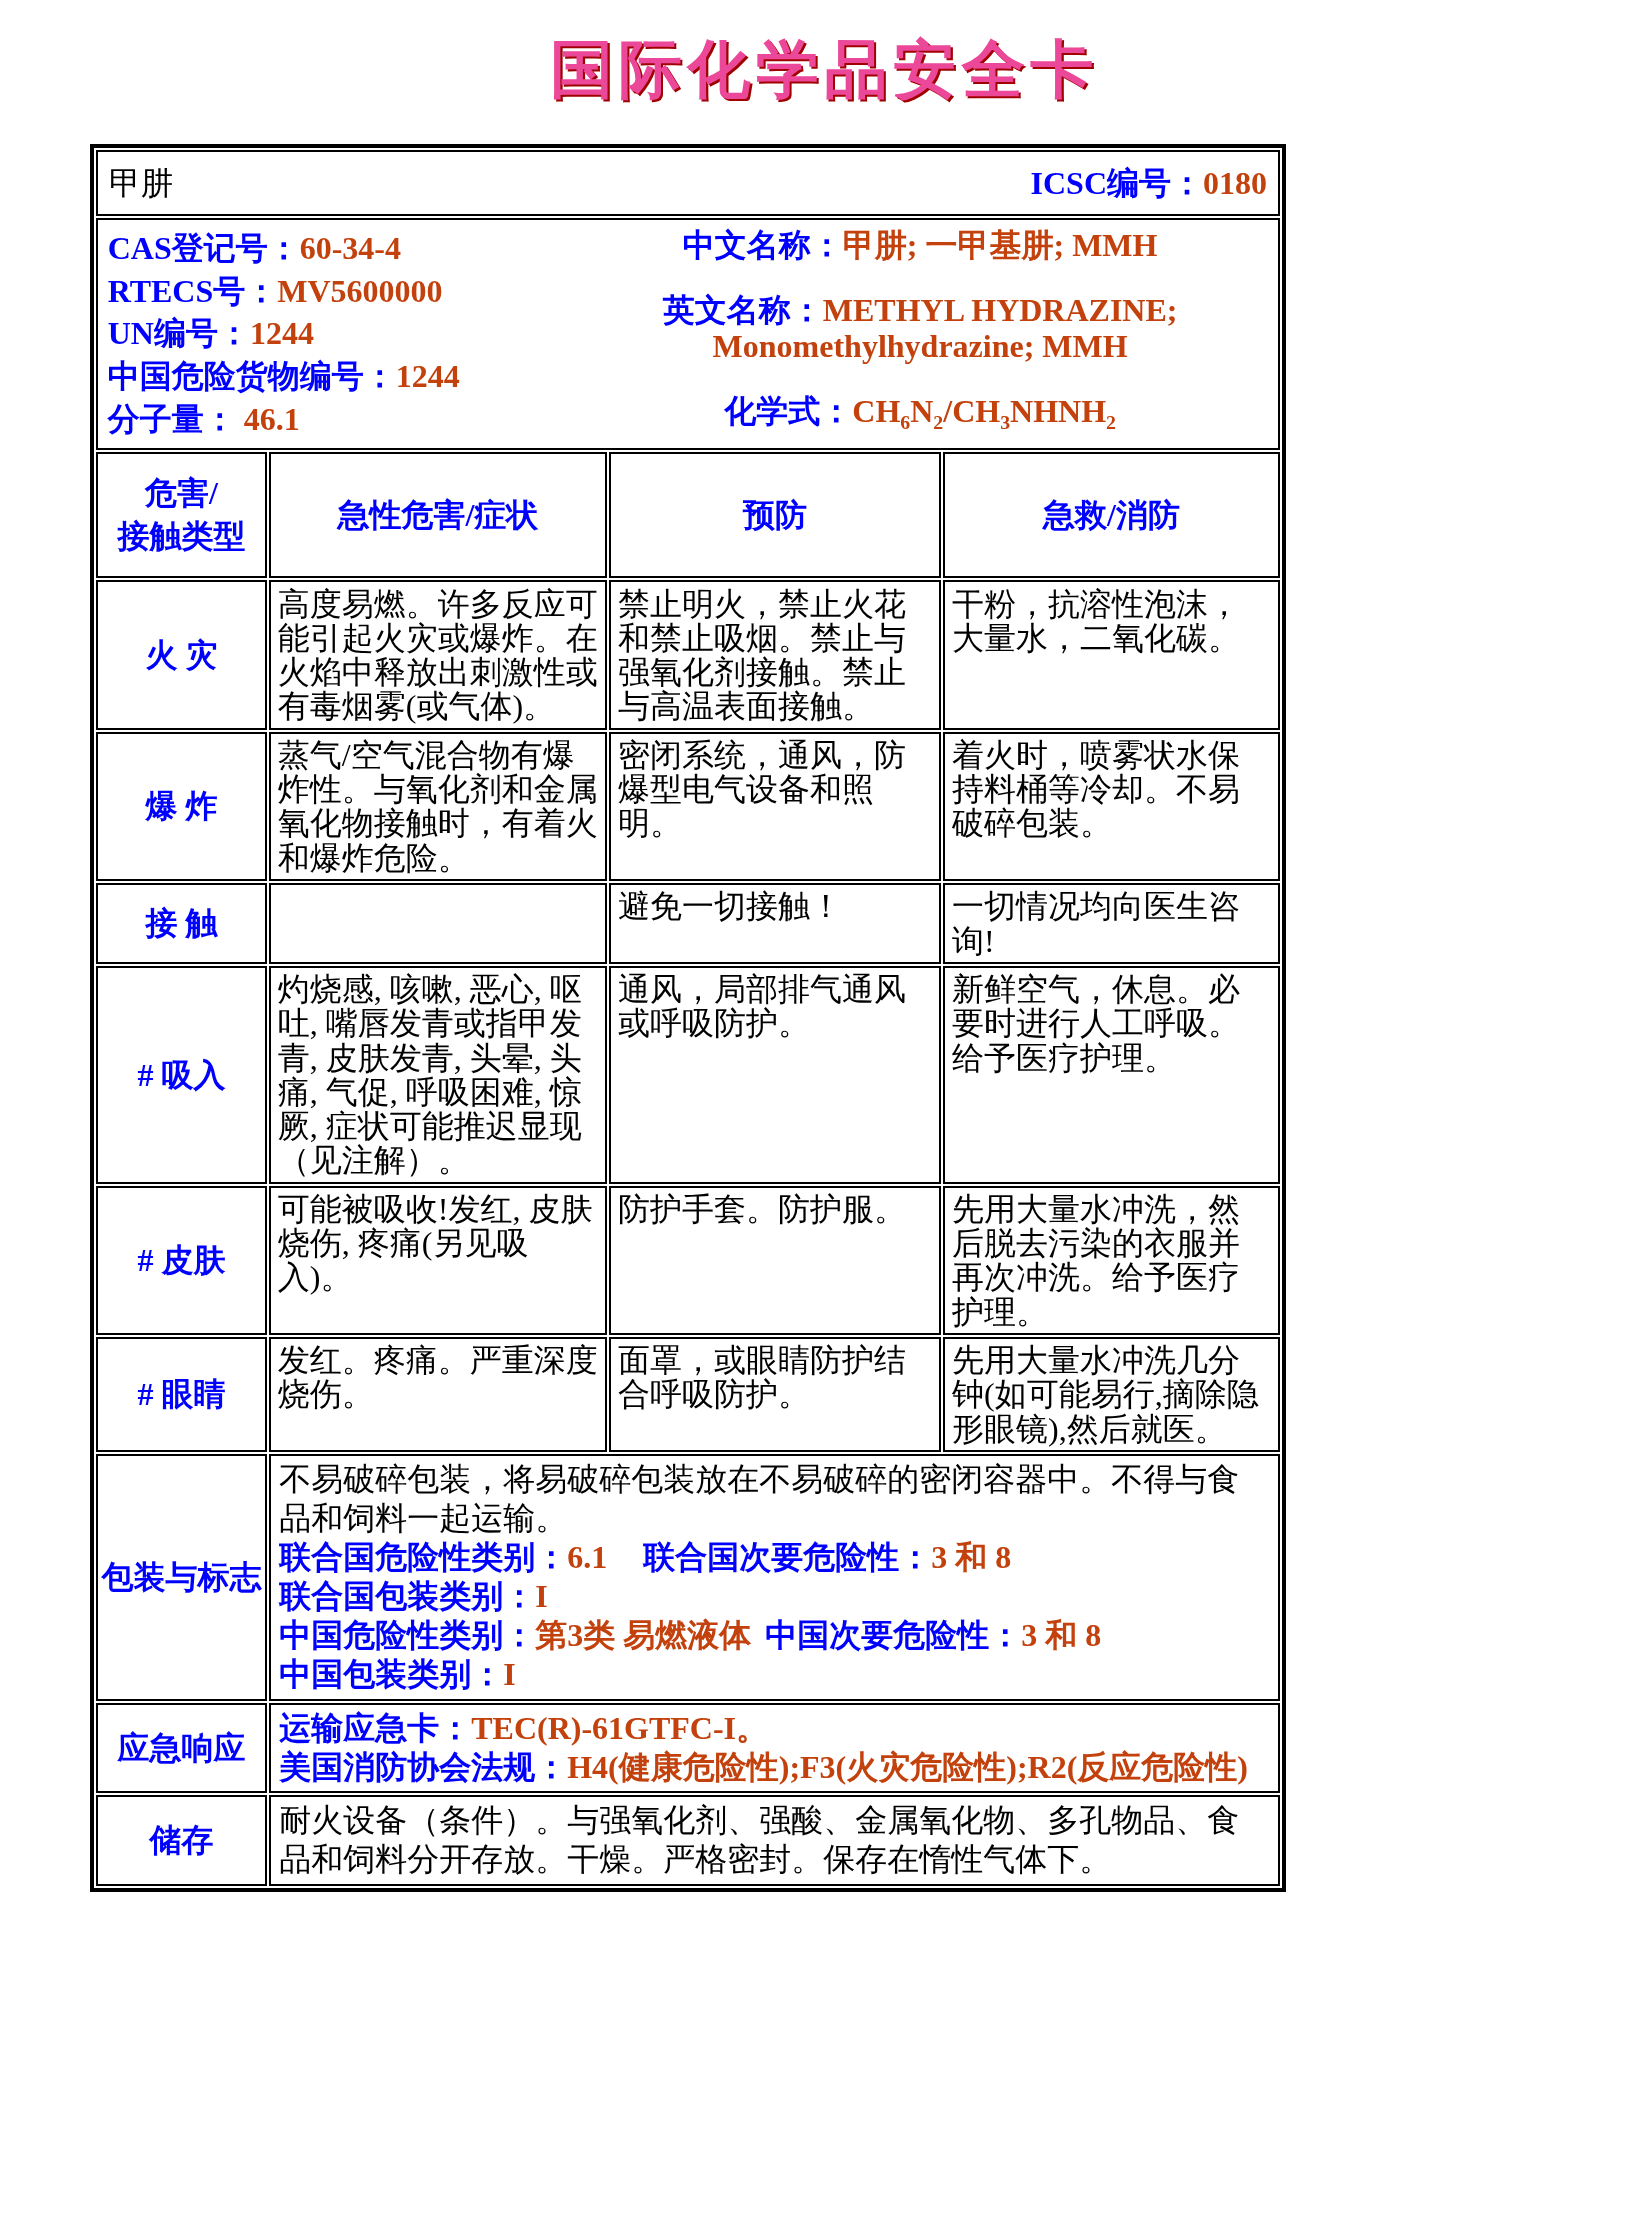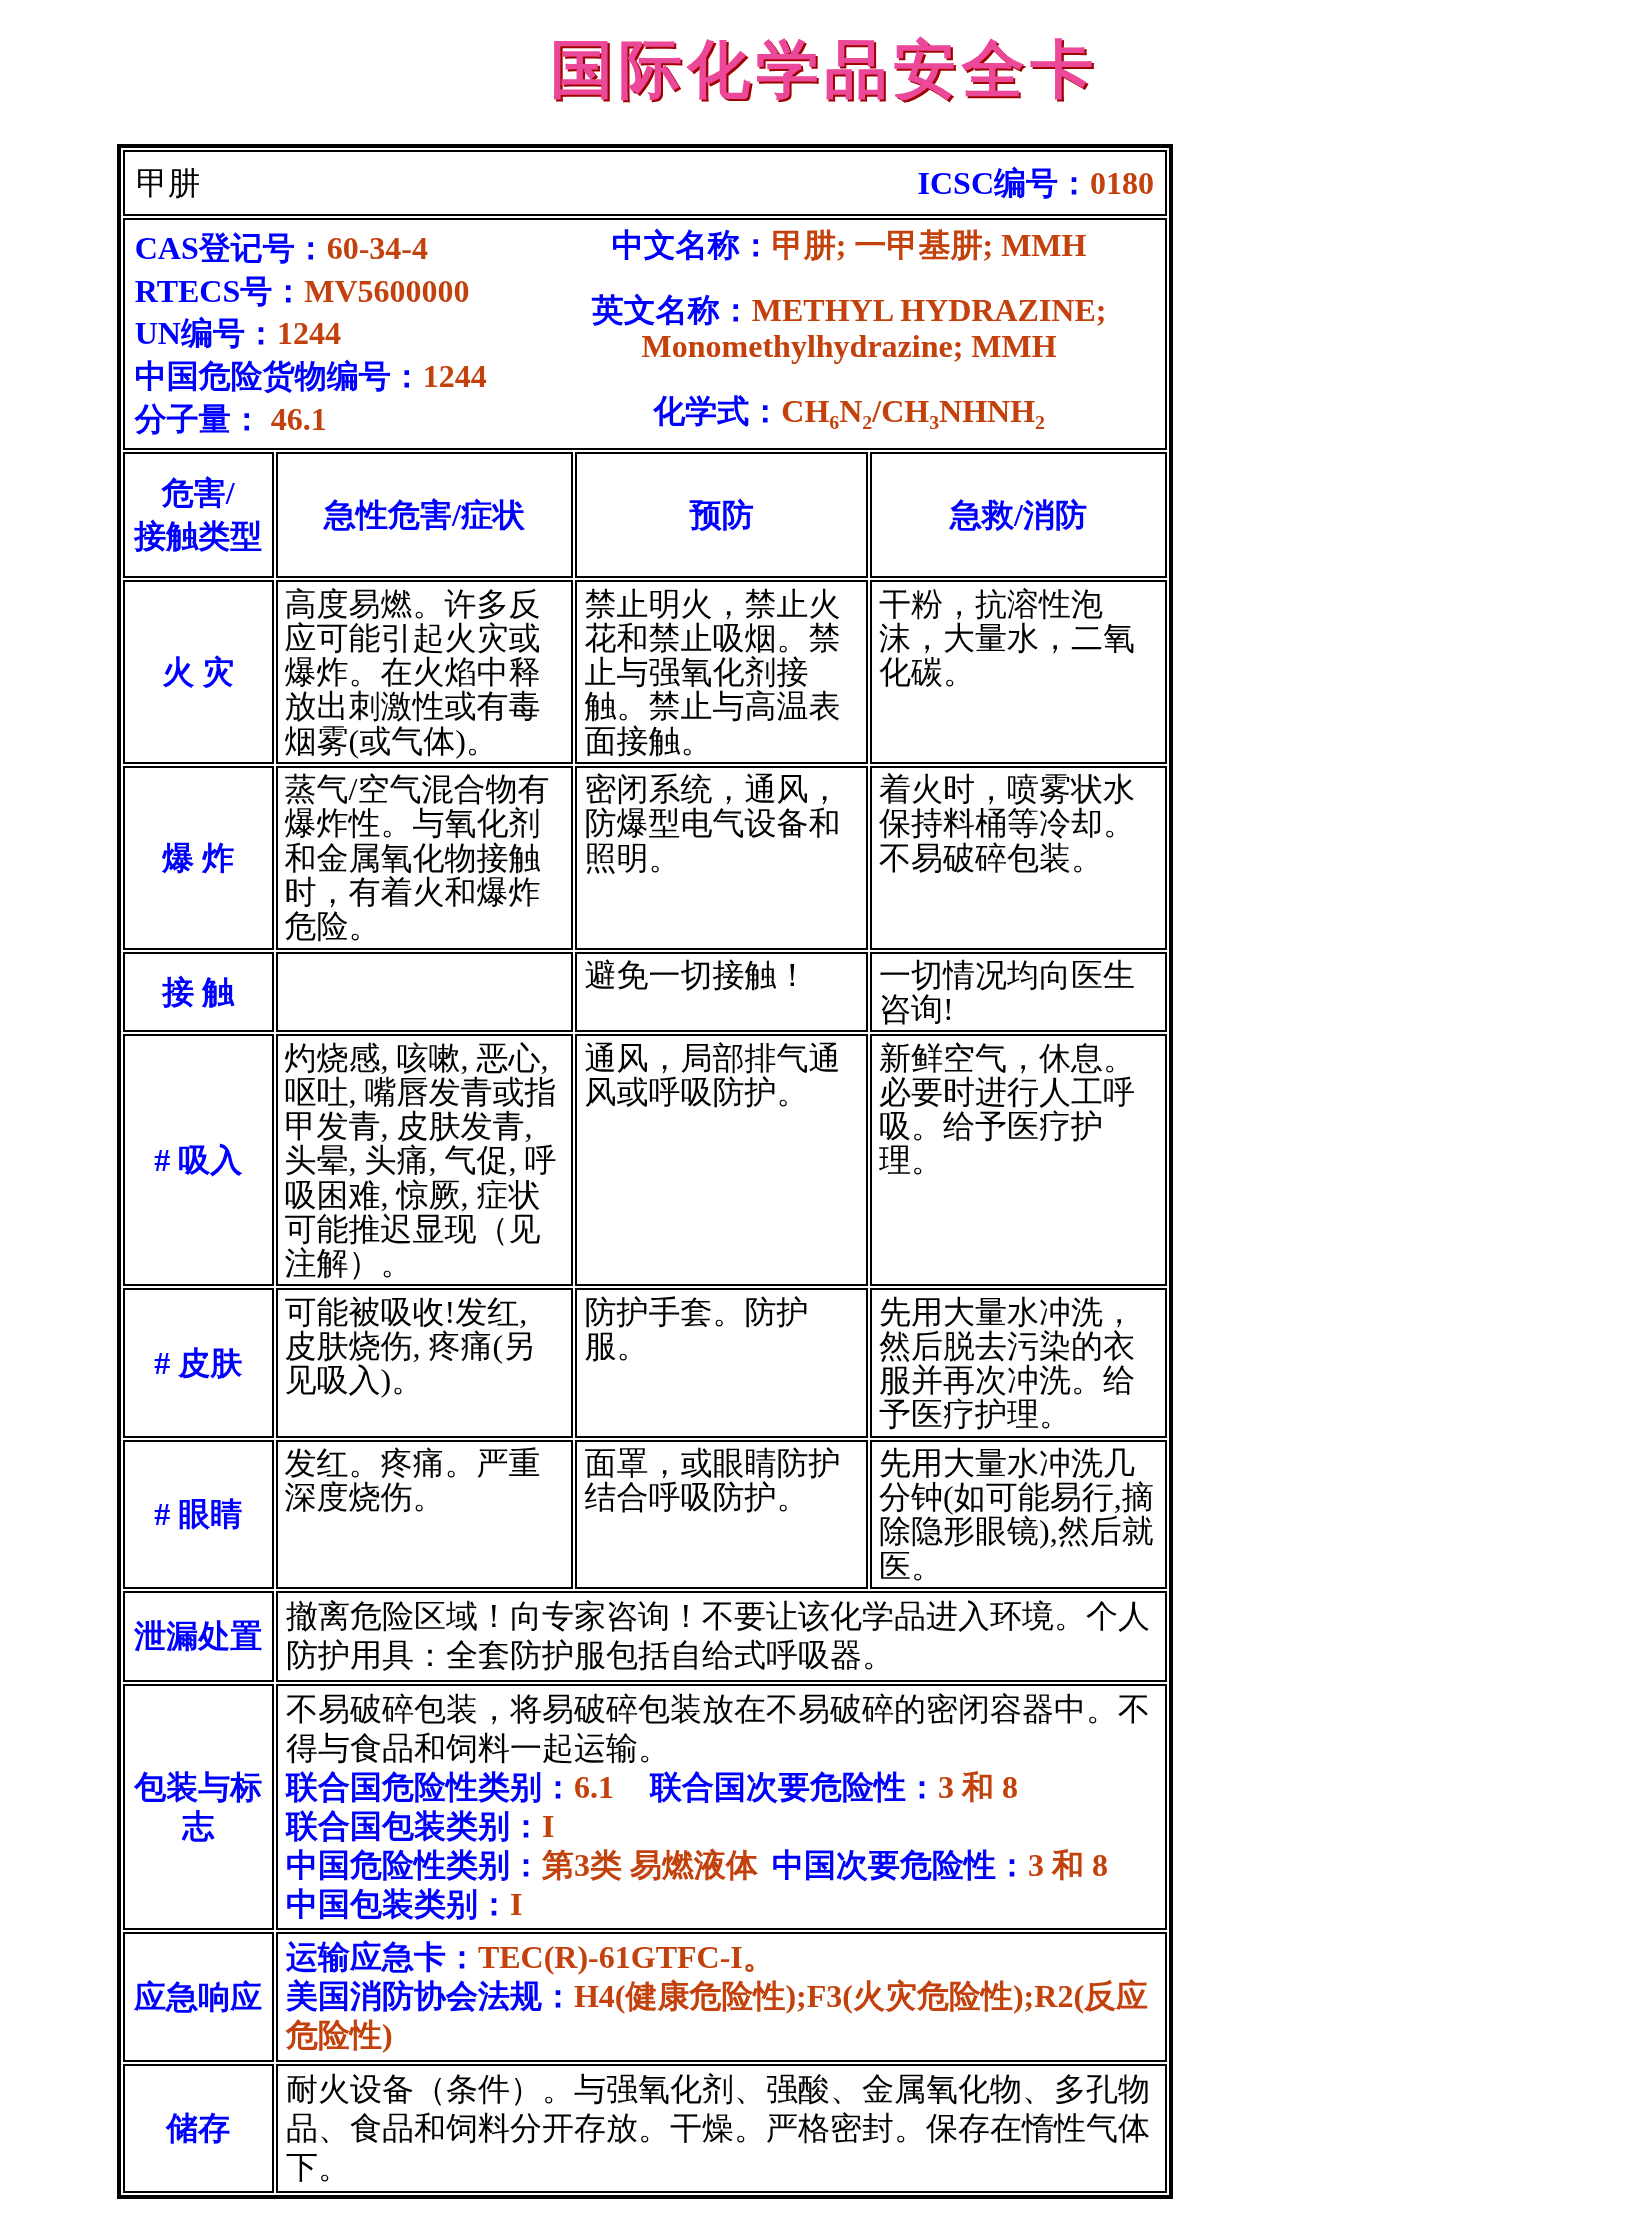--- a/index.html
+++ b/index.html
@@ -12,22 +12,22 @@
   .main-title {
     margin: 0 0 31px 0;
     text-align: center;
     color: #ec4899;
     font-size: 63px;
     font-weight: bold;
     letter-spacing: 5.6px;
     text-shadow: 2.1px 2.1px 0 #a00000;
   }
   table.card {
-    margin-left: 117px;
-    width: 1056px;
+    margin-left: 90px;
+    width: 1196px;
     table-layout: fixed;
     border: 4.2px solid #000;
     border-collapse: separate;
     border-spacing: 2.8px;
     background: #fff;
   }
   td {
     border: 2.1px solid #000;
     vertical-align: top;
     padding: 2.8px 7px;
@@ -164,24 +164,20 @@
       <td class="bodycell">防护手套。防护服。</td>
       <td class="bodycell">先用大量水冲洗，然后脱去污染的衣服并再次冲洗。给予医疗护理。</td>
     </tr>
     <tr>
       <td class="rowlabel"># 眼睛</td>
       <td class="bodycell">发红。疼痛。严重深度烧伤。</td>
       <td class="bodycell">面罩，或眼睛防护结合呼吸防护。</td>
       <td class="bodycell">先用大量水冲洗几分钟(如可能易行,摘除隐形眼镜),然后就医。</td>
     </tr>
 
-    <tr>
-      <td class="rowlabel">泄漏处置</td>
-      <td colspan="3" class="wide-content">撤离危险区域！向专家咨询！不要让该化学品进入环境。个人防护用具：全套防护服包括自给式呼吸器。</td>
-    </tr>
 
     <tr>
       <td class="rowlabel">包装与标志</td>
       <td colspan="3" class="wide-content">
         <div>不易破碎包装，将易破碎包装放在不易破碎的密闭容器中。不得与食品和饲料一起运输。</div>
         <div>
           <span class="blue">联合国危险性类别：</span><span class="val">6.1</span><span class="blue seg-gap">联合国次要危险性：</span><span class="val">3 和 8</span>
         </div>
         <div>
           <span class="blue">联合国包装类别：</span><span class="val">I</span>

